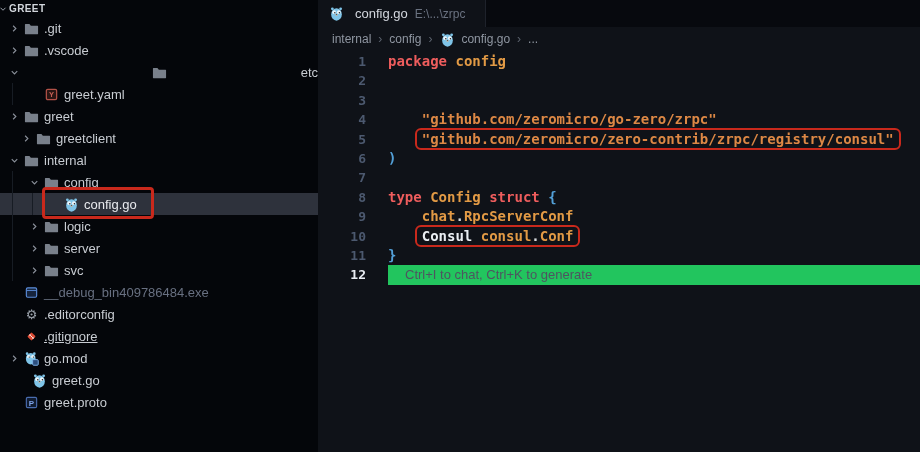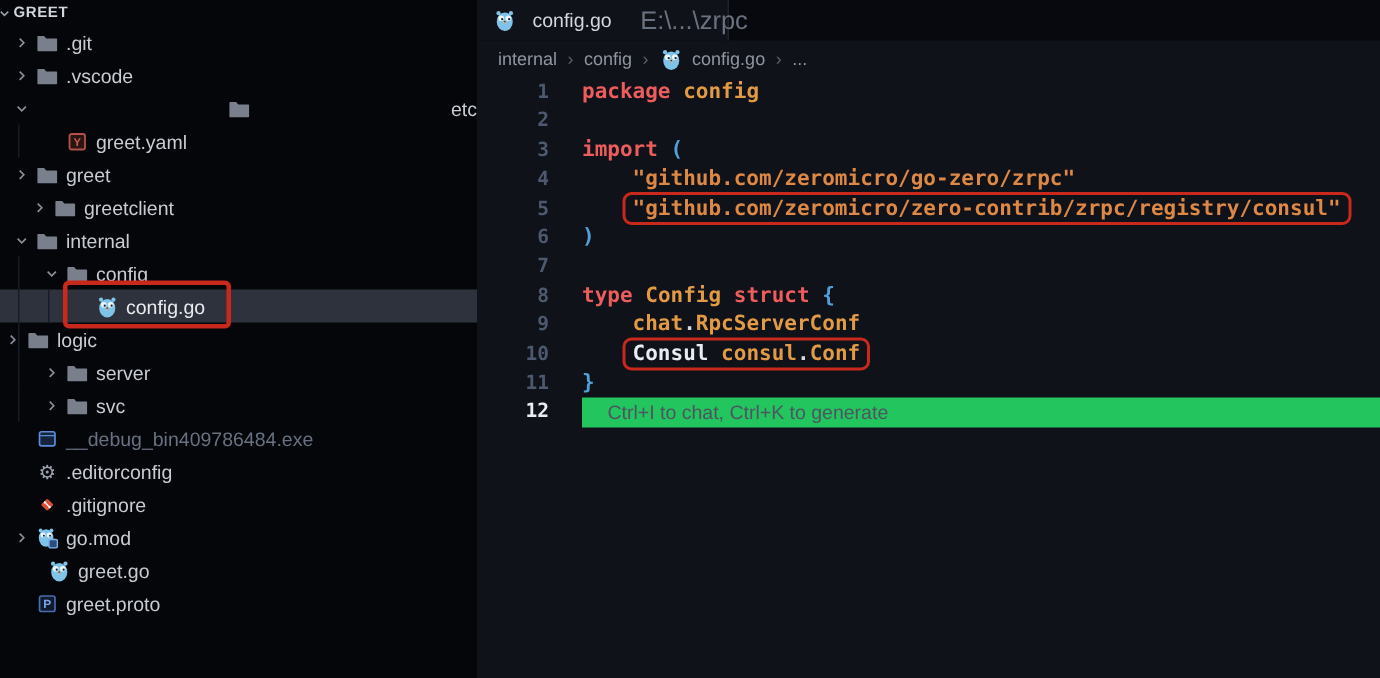--- a/index.html
+++ b/index.html
@@ -19,21 +19,21 @@
   .guide{position:absolute;top:0;bottom:0;width:1px;background:#171c24}
   .annbox{position:absolute;border:3px solid #c9291c;border-radius:4px;z-index:4;pointer-events:none}
   .row-annbox{left:42px;top:-6px;width:112px;height:32px}
   .uicon{font-size:13px;color:#9aa1aa;line-height:1}
 
   
   .editor{flex:1;min-width:0;display:flex;flex-direction:column;background:#0f1218}
   .tabbar{height:27px;background:#07090e;display:flex;flex-shrink:0}
   .tab{width:168px;background:#0f1218;display:flex;align-items:center;padding:0 10px;border-right:1px solid #1e222b;cursor:pointer}
   .tab-title{color:#d3d7de;font-size:13px;margin-left:6px}
-  .tab-detail{color:#6a7280;font-size:17px;margin-left:19px;white-space:nowrap}
+  .tab-detail{color:#6a7280;font-size:12px;margin-left:7px;white-space:nowrap}
   .breadcrumb{height:24px;display:flex;align-items:center;padding-left:14px;color:#8f96a1;font-size:12px;gap:7px}
   .bc-item{display:flex;align-items:center;gap:5px;cursor:pointer}
   .bc-sep{color:#5c636e}
   .code-area{margin-top:1px}
   .code-line{display:flex;height:19.4px;line-height:19.4px;font-family:"DejaVu Sans Mono",monospace;font-weight:bold;font-size:14px;white-space:pre}
   .ln{width:48px;text-align:right;color:#4c596f;font-size:13px;flex-shrink:0}
   .ln.active{color:#e9edf2}
   .code-content{margin-left:22px;flex:1;position:relative}
   .code-content.strip{background:#22c55e}
   .hint{font-family:"Liberation Sans",sans-serif;font-weight:normal;font-size:13px;color:#4e5560;padding-left:17px}
@@ -176,21 +176,21 @@
               <circle cx="10.5" cy="6.6" r="2" fill="#eef6fa"></circle>
               <circle cx="6.2" cy="7.2" r="0.8" fill="#1d2127"></circle>
               <circle cx="11.1" cy="7.2" r="0.8" fill="#1d2127"></circle>
               <ellipse cx="8" cy="9.4" rx="1.2" ry="0.9" fill="#d9b38e"></ellipse>
               <ellipse cx="8" cy="9" rx="0.7" ry="0.5" fill="#2a2e34"></ellipse>
             </svg>
           </span>
           <span class="tlabel">config.go</span>
           <div class="annbox row-annbox"></div>
         </div>
-        <div class="tree-row" style="">
+        <div class="tree-row" style="padding-left: 26px;">
           <span class="guide" style="left: 12px;"></span>
           <span class="chev">
             <svg width="11" height="11" viewBox="0 0 16 16">
               <path d="M6 4l4 4-4 4" fill="none" stroke="#8b919b" stroke-width="1.6"></path>
             </svg>
           </span>
           <span class="ficon">
             <svg width="15" height="15" viewBox="0 0 16 16">
               <path d="M1.5 3.2h4.3l1.5 1.8h7.2c.3 0 .5.2.5.5v8c0 .3-.2.5-.5.5H1.5c-.3 0-.5-.2-.5-.5V3.7c0-.3.2-.5.5-.5z" fill="#79808b"></path>
             </svg>
@@ -235,21 +235,21 @@
           </span>
           <span class="tlabel">__debug_bin409786484.exe</span>
         </div>
         <div class="tree-row" style="padding-left: 6px;">
           <span class="chev"></span>
           <span class="ficon">
             <span class="uicon">⚙</span>
           </span>
           <span class="tlabel">.editorconfig</span>
         </div>
-        <div class="tree-row" style="padding-left: 6px;">
+        <div class="tree-row" style="padding-left: 6px; text-decoration: underline;">
           <span class="chev"></span>
           <span class="ficon">
             <svg width="15" height="15" viewBox="0 0 16 16">
               <rect x="4.8" y="4.8" width="6.4" height="6.4" rx="1" transform="rotate(45 8 8)" fill="#dd4c35"></rect>
               <circle cx="6.4" cy="6.4" r="0.9" fill="#fff"></circle>
               <circle cx="9.6" cy="9.6" r="0.9" fill="#fff"></circle>
               <line x1="6.9" y1="6.9" x2="9.2" y2="9.2" stroke="#fff" stroke-width="0.9"></line>
             </svg>
           </span>
           <span class="tlabel">.gitignore</span>
@@ -350,21 +350,21 @@
           <span>config.go</span>
         </span>
         <span class="bc-sep">›</span>
         <span class="bc-item">
           <span>...</span>
         </span>
       </div>
     <div class="code-area" id="code">
         <div class="code-line"><span class="ln">1</span><span class="code-content"><span class="tk-kw">package</span><span class="tk-pl"> </span><span class="tk-ident">config</span></span></div>
         <div class="code-line"><span class="ln">2</span><span class="code-content"></span></div>
-        <div class="code-line"><span class="ln">3</span><span class="code-content"><span class="tk-kw">import</span><span class="tk-pl"> </span><span class="tk-punct">(</span></span></div>
+        <div class="code-line"><span class="ln">3</span></div>
         <div class="code-line"><span class="ln">4</span><span class="code-content"><span class="tk-pl">    </span><span class="tk-str">"github.com/zeromicro/go-zero/zrpc"</span></span></div>
         <div class="code-line"><span class="ln">5</span><span class="code-content"><span class="tk-pl">    </span><span class="ann"><span class="tk-str">"github.com/zeromicro/zero-contrib/zrpc/registry/consul"</span></span></span></div>
         <div class="code-line"><span class="ln">6</span><span class="code-content"><span class="tk-punct">)</span></span></div>
         <div class="code-line"><span class="ln">7</span><span class="code-content"></span></div>
         <div class="code-line"><span class="ln">8</span><span class="code-content"><span class="tk-kw">type</span><span class="tk-pl"> </span><span class="tk-ident">Config</span><span class="tk-pl"> </span><span class="tk-kw">struct</span><span class="tk-pl"> </span><span class="tk-punct">{</span></span></div>
         <div class="code-line"><span class="ln">9</span><span class="code-content"><span class="tk-pl">    </span><span class="tk-ident">chat</span><span class="tk-pl">.</span><span class="tk-ident">RpcServerConf</span></span></div>
         <div class="code-line"><span class="ln">10</span><span class="code-content"><span class="tk-pl">    </span><span class="ann"><span class="tk-field">Consul</span><span class="tk-pl"> </span><span class="tk-ident">consul</span><span class="tk-pl">.</span><span class="tk-ident">Conf</span></span></span></div>
         <div class="code-line"><span class="ln">11</span><span class="code-content"><span class="tk-punct">}</span></span></div>
         <div class="code-line"><span class="ln active">12</span><span class="code-content strip"><span class="hint">Ctrl+I to chat, Ctrl+K to generate</span></span></div>
       </div>

